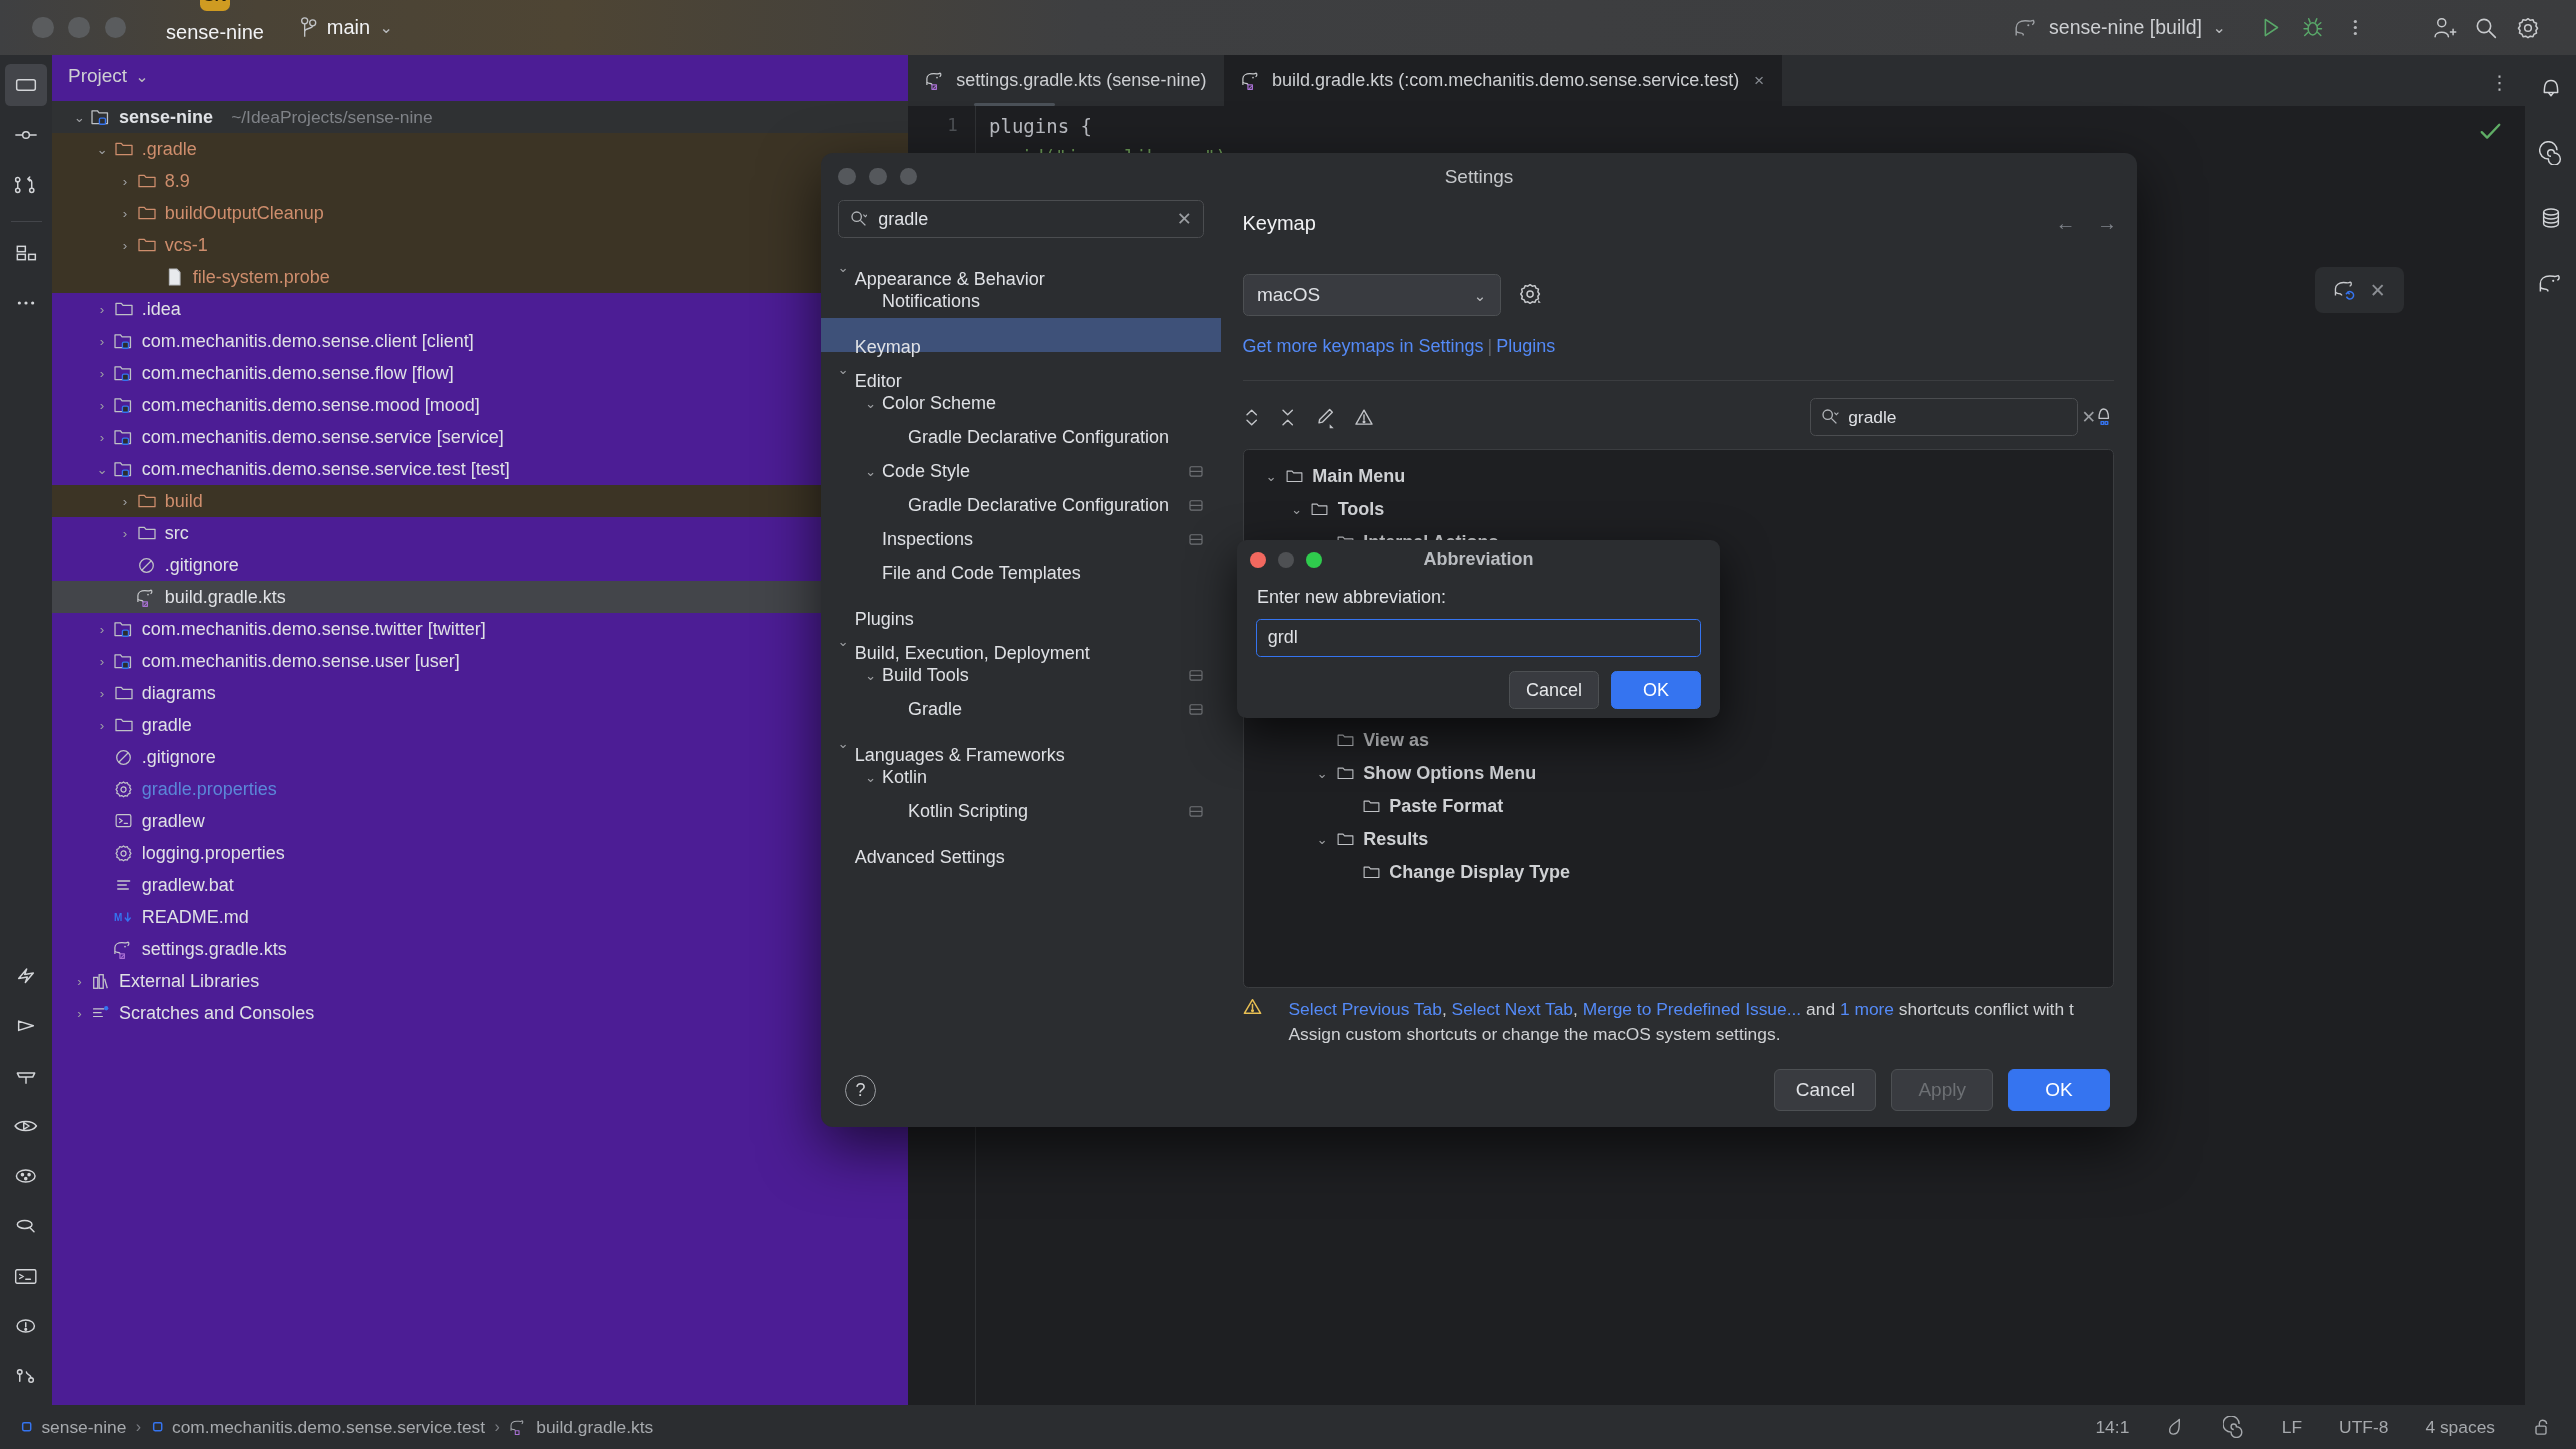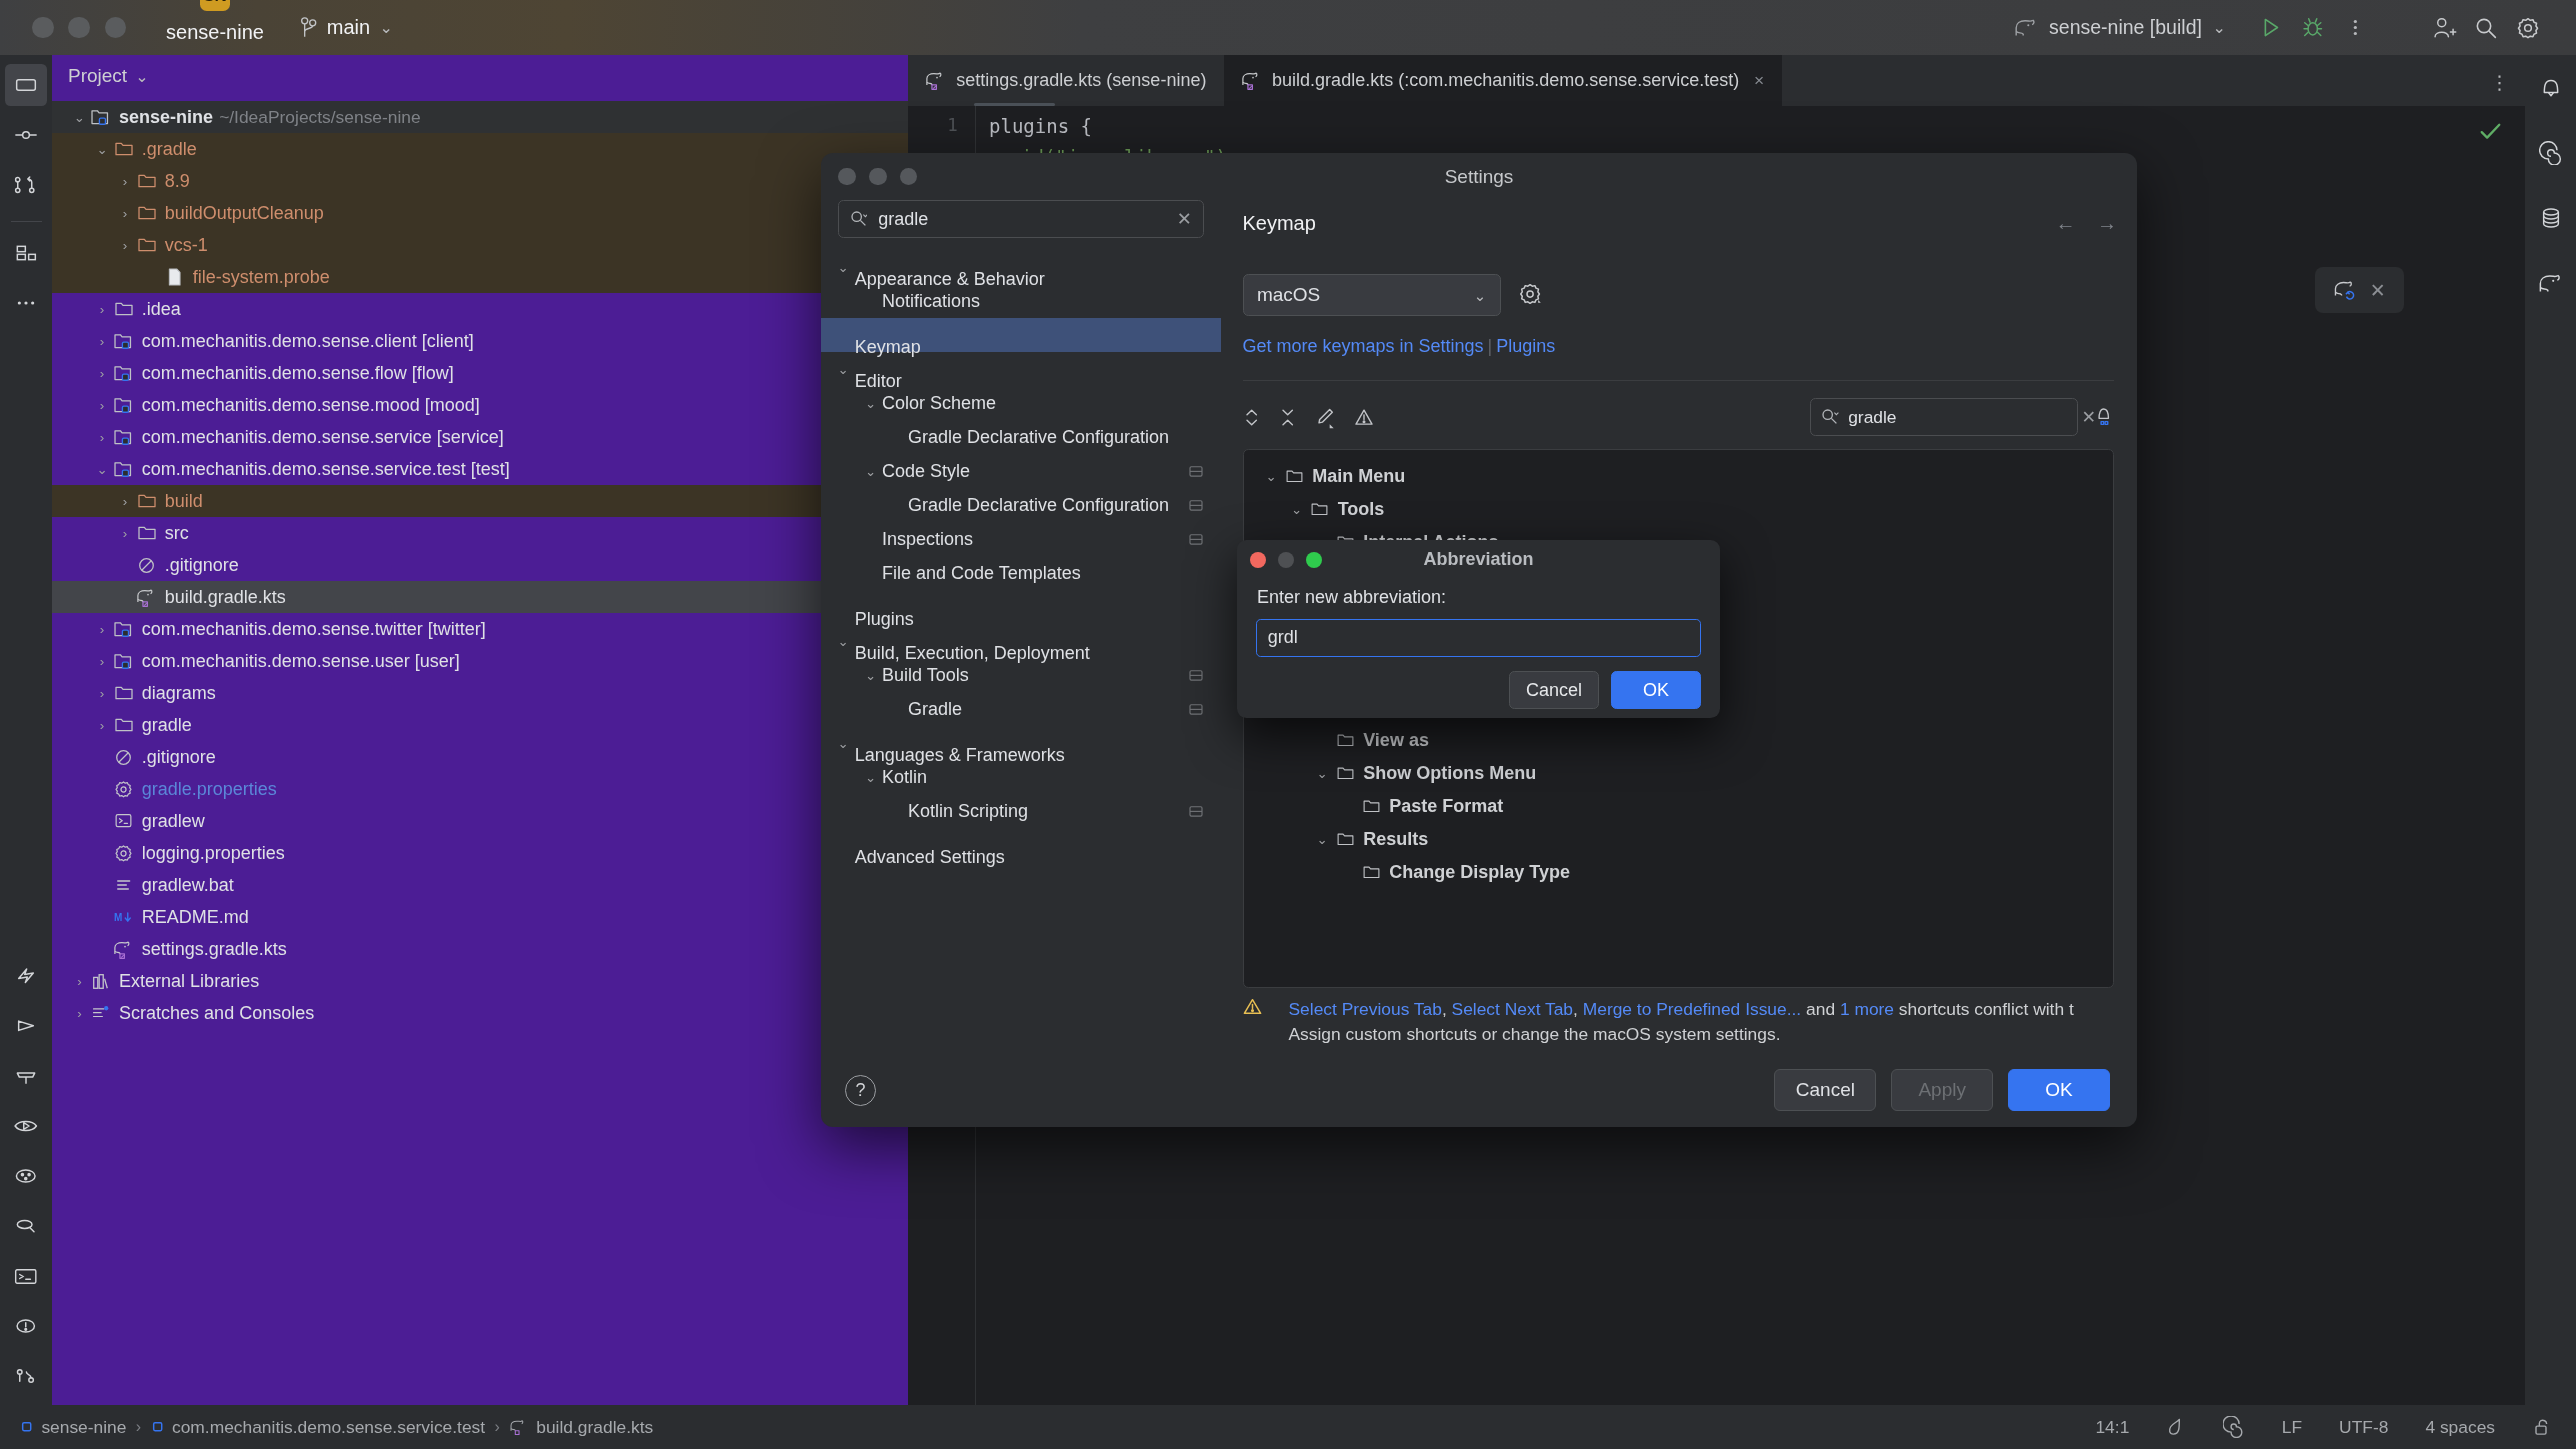--- a/index.html
+++ b/index.html
@@ -77,21 +77,21 @@
   }
   .trow.hl-build { background: #3c3425; }
   .trow.hl-sel { background: #43454a; }
   .trow.hl-root { background: #2f3133; }
   .tarrow { width: 20px; text-align: center; color: #9fa1a4; font-size: 13.4px; flex: 0 0 20px; }
   .ticon { width: 23px; display: flex; align-items: center; justify-content: center;
     margin-right: 6.7px; flex: 0 0 23px;}
   .tlabel { color: #dfe1e5; }
   .tlabel.orange { color: #cf8e6d; }
   .tlabel.blue { color: #5b87d8; }
-  .tpath { color: #7f8287; margin-left: 6px; font-size: 17.4px; }
+  .tpath { color: #7f8287; margin-left: 18px; font-size: 17.4px; }
   .tbold { font-weight: bold; }
 
   
   .editorwrap {
     position: absolute; left: 908px; top: 55px; right: 51px; height: 1350px;
     background: #1e1f22;
   }
   .tabstrip { height: 51px; display: flex; align-items: flex-end; background: #2b2d30; position: relative; }
   .etab {
     height: 51px; display: flex; align-items: center; gap: 9.4px;

